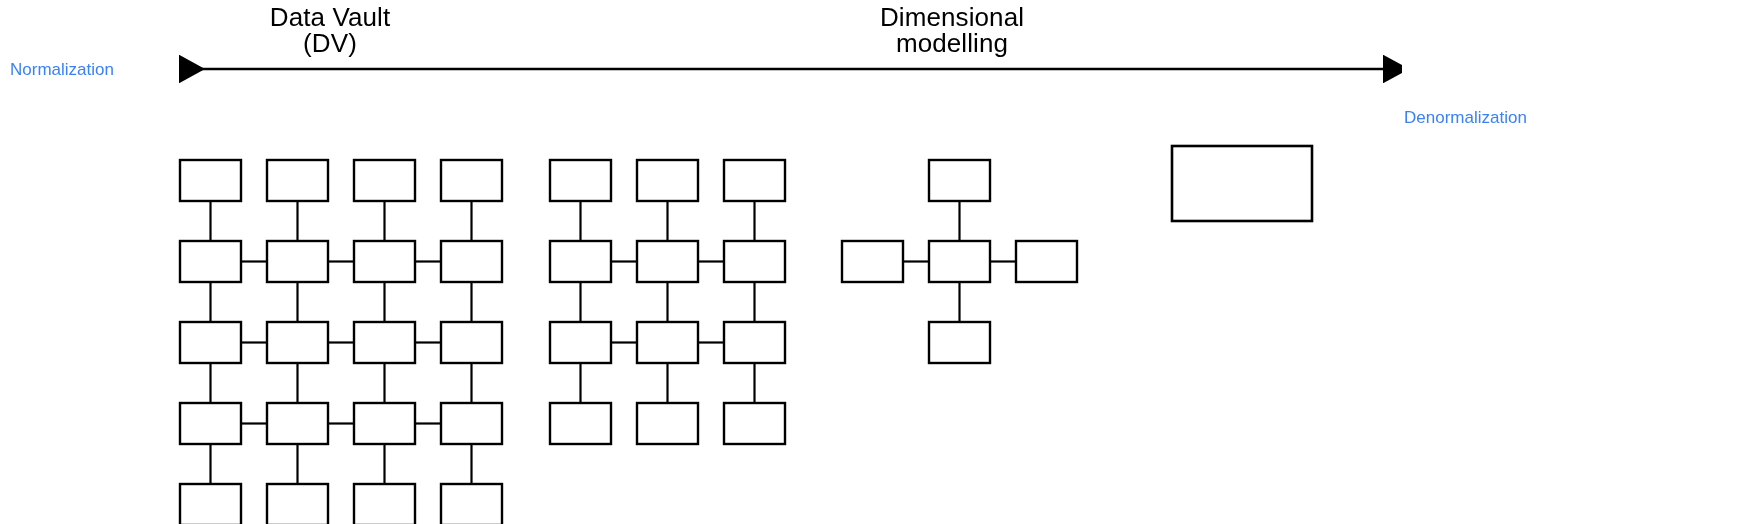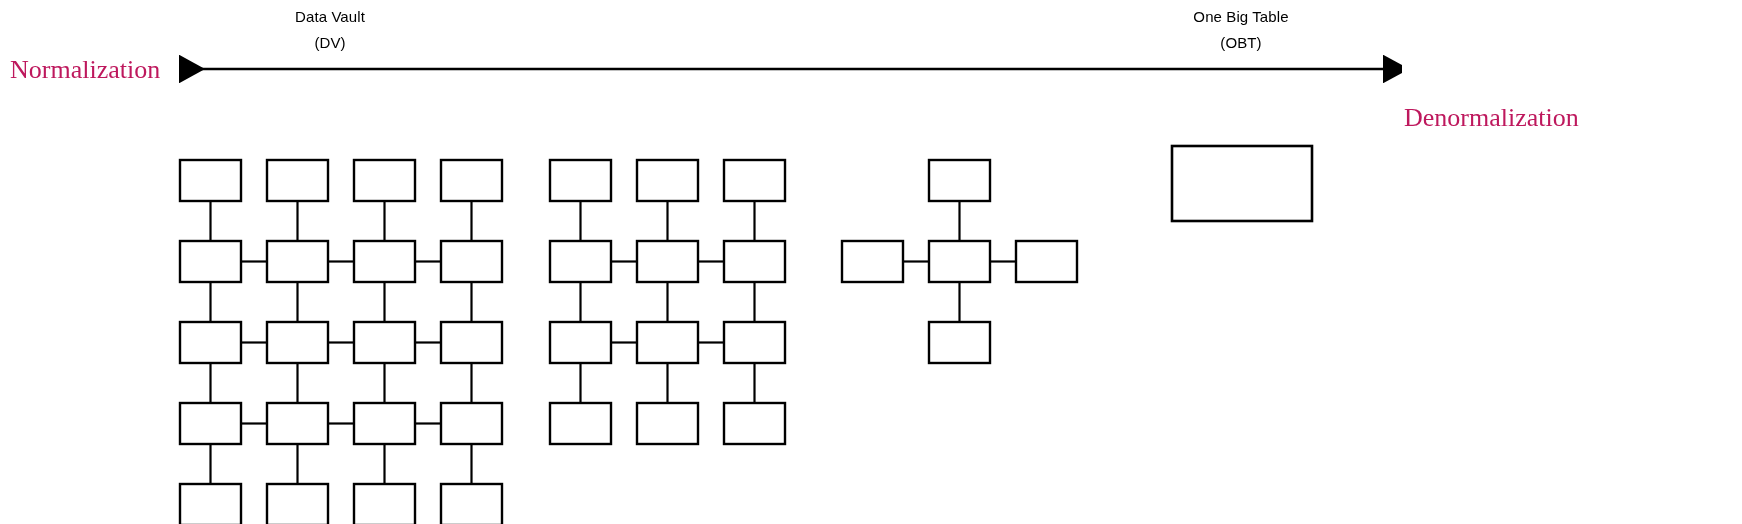--- a/index.html
+++ b/index.html
@@ -15,33 +15,32 @@
   #canvas {
     position: relative;
     width: 1742px;
     height: 524px;
     background: #ffffff;
     overflow: hidden;
   }
   .col-header {
     position: absolute;
     text-align: center;
-    font-size: 15px;
+    font-size: 26px;
     line-height: 26px;
     color: #000000;
     white-space: pre-line;
     letter-spacing: 0.1px;
   }
   .axis-label {
     position: absolute;
-    font-size: 26px;
+    font-size: 17px;
     line-height: 24px;
-    color: #be185d;
+    color: #3b82f6;
     white-space: nowrap;
-    font-family: Liberation Serif, serif;
   }
   .axis-label.left  { left: 10px;  top: 58px; }
   .axis-label.right { left: 1404px; top: 58px; margin-top: 48px; }
 
   .spectrum-arrow {
     position: absolute;
     left: 160px;
     top: 52px;
     width: 1242px;
     height: 34px;
@@ -87,23 +86,23 @@
         <path d="M 1 0 L 12 6 L 1 12 z" fill="#000000"></path>
       </marker>
     </defs>
     <line x1="19" y1="17" x2="1223" y2="17" stroke="#000000" stroke-width="2.6" marker-start="url(#arrow-left)" marker-end="url(#arrow-right)"></line>
   </svg>
 
   <div class="col-header" style="left:200px; top:4px; width:260px;">Data Vault
 (DV)</div>
 
 
-
-  <div class="col-header" style="left:1111px; top:4px; width:260px;">One Big Table
-(OBT)</div>
+  <div class="col-header" style="left:822px; top:4px; width:260px;">Dimensional
+modelling</div>
+
 
   <svg class="diagram-svg" viewBox="0 0 1742 524">
 
     <g>
 
       <g>
         <line class="link-line" x1="210.5" y1="201" x2="210.5" y2="241"></line>
         <line class="link-line" x1="210.5" y1="282" x2="210.5" y2="322"></line>
         <line class="link-line" x1="210.5" y1="363" x2="210.5" y2="403"></line>
         <line class="link-line" x1="210.5" y1="444" x2="210.5" y2="484"></line>

